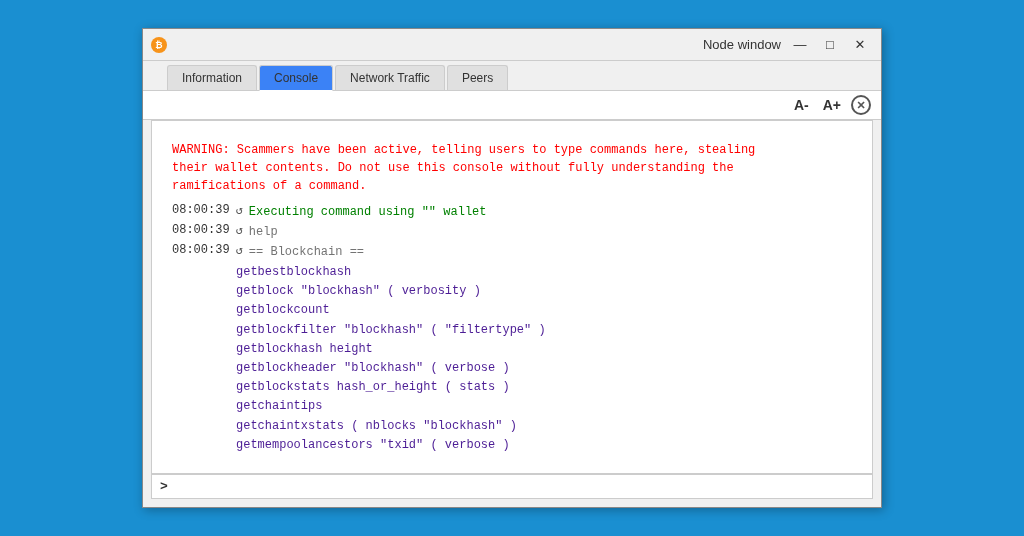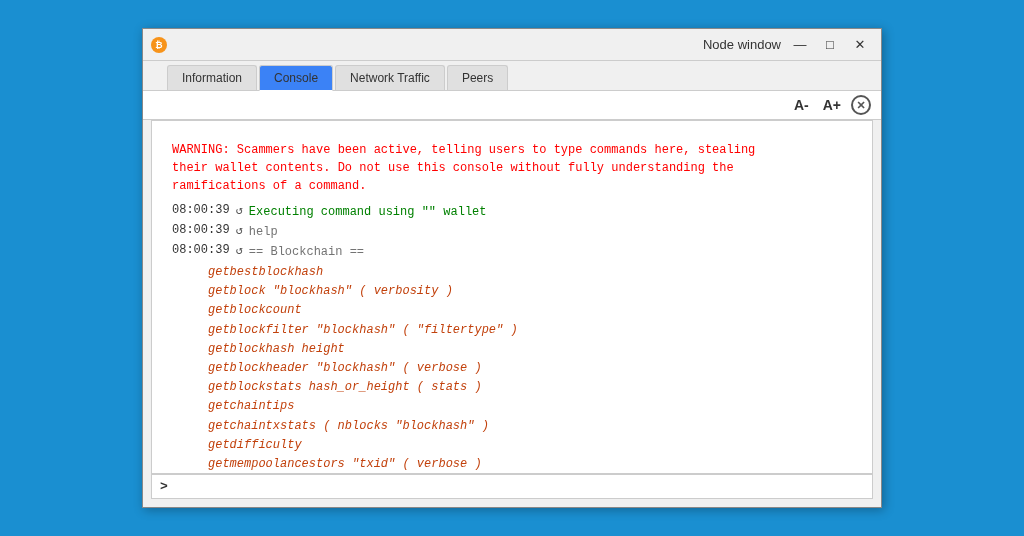--- a/index.html
+++ b/index.html
@@ -176,24 +176,23 @@
       font-size: 12px;
     }
     .log-content {
       color: #008000;
       line-height: 1.5;
     }
     .log-content.gray {
       color: #737373;
     }
     .log-block {
-      color: #c2410c;
+      color: #4c1d95;
       line-height: 1.6;
-      margin-left: 36px;
-      font-style: italic;
+      margin-left: 64px;
     }
     .console-input-bar {
       display: flex;
       align-items: center;
       border-top: 1px solid #ccc;
       padding: 4px 8px;
       background: white;
       margin: 0 8px 8px 8px;
       border: 1px solid #ccc;
     }
@@ -272,21 +271,20 @@
       <div class="log-block" id="blockchain-cmds">
           <div>getbestblockhash</div>
           <div>getblock "blockhash" ( verbosity )</div>
           <div>getblockcount</div>
           <div>getblockfilter "blockhash" ( "filtertype" )</div>
           <div>getblockhash height</div>
           <div>getblockheader "blockhash" ( verbose )</div>
           <div>getblockstats hash_or_height ( stats )</div>
           <div>getchaintips</div>
           <div>getchaintxstats ( nblocks "blockhash" )</div>
-          <div>getdifficulty</div>
           <div>getmempoolancestors "txid" ( verbose )</div>
         </div>
     </div>
   </div>
 
   <div class="console-input-bar">
     <span class="prompt-symbol">&gt;</span>
     <input class="console-input" type="text" placeholder="" style="">
   </div>
 </div>

